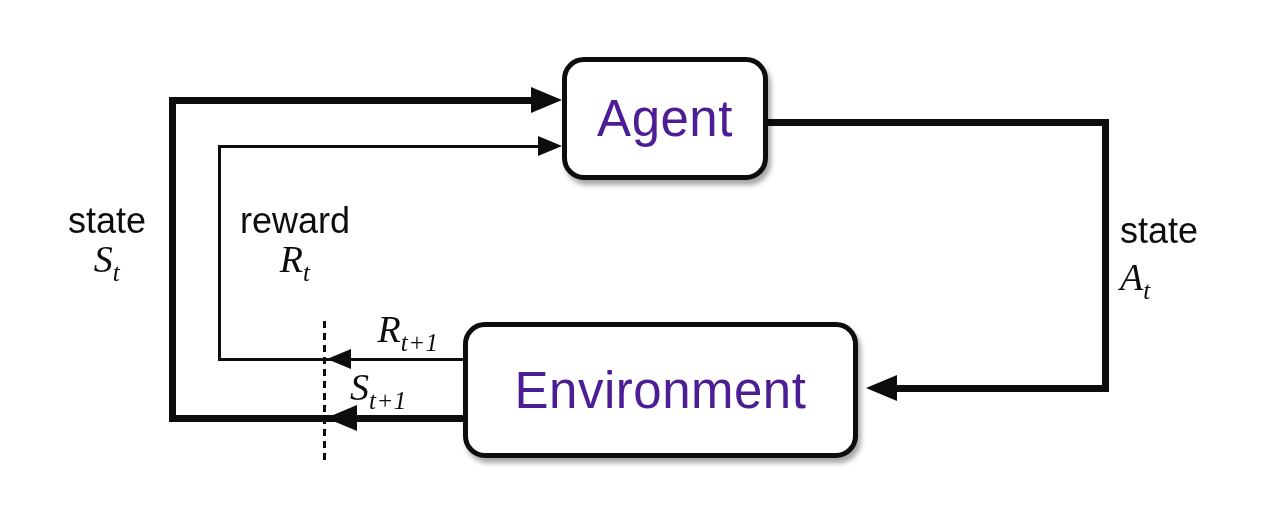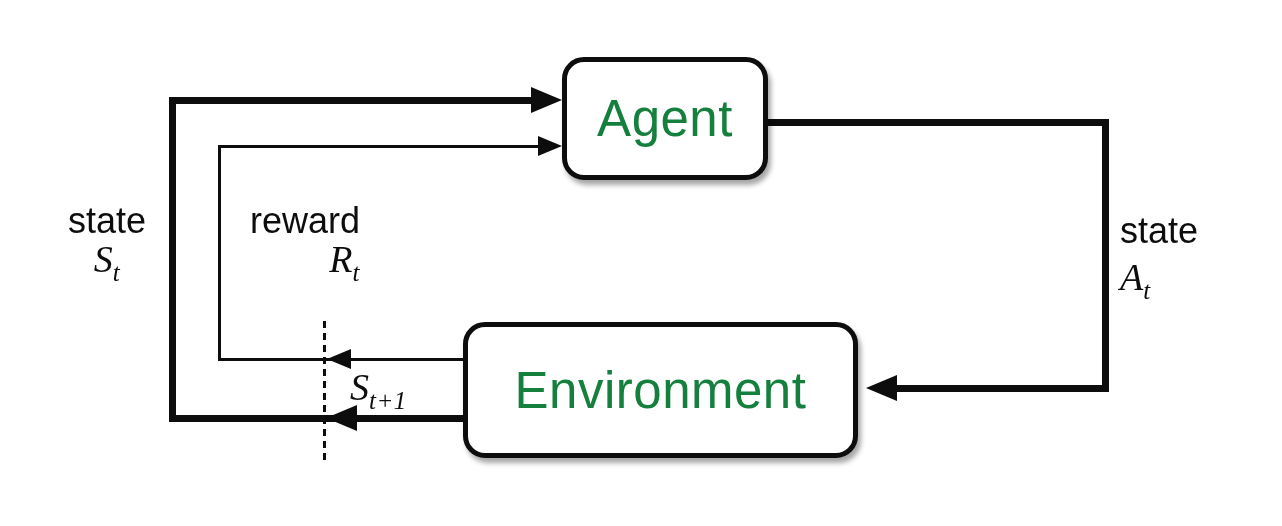--- a/index.html
+++ b/index.html
@@ -20,21 +20,21 @@
   .node {
     position: absolute;
     background: #ffffff;
     border: 5px solid #0d0d0d;
     border-radius: 22px;
     box-shadow: 3px 5px 5px rgba(0,0,0,0.35);
     display: flex;
     align-items: center;
     justify-content: center;
     font-size: 51px;
-    color: #15803d;
+    color: #4c1d95;
     letter-spacing: 0.5px;
     z-index: 3;
   }
   #agent-box       { left: 562px; top:  57px; width: 196px; height: 113px; }
   #environment-box { left: 463px; top: 322px; width: 385px; height: 126px; }
 
   
   .line { position: absolute; background: #0d0d0d; z-index: 1; }
 
   
@@ -105,21 +105,21 @@
     font-style: italic;
     font-size: 38px;
   }
   .math .sub {
     font-size: 25px;
     vertical-align: -9px;
     letter-spacing: 0.5px;
   }
   #state-label  { left: 52px;  top: 202px; width: 110px; text-align: center; }
   #state-label .math  { display: inline-block; margin-top: 0; }
-  #reward-label { left: 230px; top: 202px; width: 130px; text-align: right; }
+  #reward-label { left: 230px; top: 202px; width: 130px; text-align: center; }
   #reward-label .math { display: inline-block; margin-top: 0; }
   #action-label { left: 1120px; top: 212px; width: 130px; text-align: left; }
   #action-label .math { display: inline-block; margin-top: 8px; }
 
   #next-reward-label { left: 348px; top: 310px; width: 120px; text-align: center; }
   #next-state-label  { left: 350px; top: 368px; width: 120px; text-align: left; }
 </style>
 </head>
 <body>
 
@@ -160,16 +160,17 @@
   <div class="signal-label" id="reward-label">
     <div class="word">reward</div>
     <div class="math"><span>R</span><span class="sub">t</span></div>
   </div>
 
   <div class="signal-label" id="action-label">
     <div class="word">state</div>
     <div class="math"><span>A</span><span class="sub">t</span></div>
   </div>
 
+  <div class="signal-label math" id="next-reward-label"><span>R</span><span class="sub">t+1</span></div>
 
   <div class="signal-label math" id="next-state-label"><span>S</span><span class="sub">t+1</span></div>
 
 </div>
 
 </body></html>

